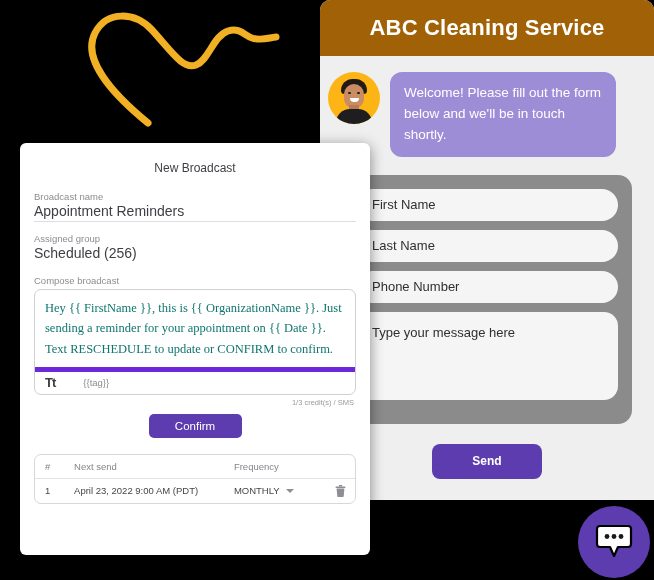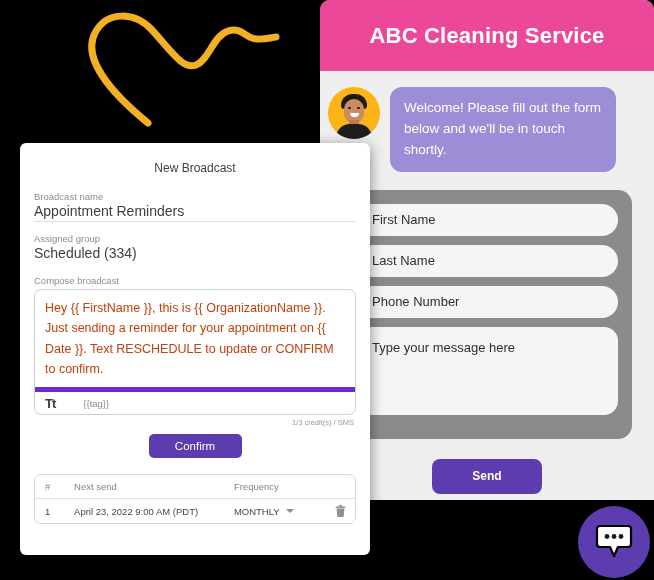--- a/index.html
+++ b/index.html
@@ -18,21 +18,21 @@
   }
 
   
   #chat-panel {
     position:absolute; left:320px; top:0; width:334px; height:500px;
     background:#EFEFF0;
     border-radius:10px 10px 0 0;
     overflow:hidden;
   }
   #chat-header {
-    height:71px; background:#ec4899;
+    height:56px; background:#a16207;
     display:flex; align-items:center; justify-content:center;
   }
   #chat-header .title {
     color:#FFFFFF; font-size:22px; font-weight:bold; letter-spacing:.2px;
   }
 
   #welcome-row {
     display:flex; align-items:flex-start; gap:10px;
     padding:16px 16px 0 8px;
   }
@@ -136,21 +136,21 @@
   #broadcast-name-group { border-bottom:1px solid #DEDEE2; padding-bottom:2px; margin-bottom:11px; }
   #assigned-group-group { margin-bottom:14px; }
 
   #compose-label { font-size:9.5px; color:#8C8C92; margin-bottom:3px; }
   #compose-box {
     border:1px solid #CFCFD4; border-radius:7px;
     overflow:hidden;
   }
   #compose-text {
     padding:8px 10px 8px 10px;
-    font-size:12.5px; color:#c2410c; line-height:1.62;
+    font-size:12.5px; color:#0f766e; line-height:1.62;font-family:Liberation Serif, serif;
   }
   #compose-toolbar {
     border-top:5px solid #6d28d9;
     height:27px; display:flex; align-items:center;
     padding:0 10px; gap:28px;
   }
   #compose-toolbar .tt { font-size:13px; font-weight:bold; color:#3E3E44; letter-spacing:-1px; }
   #compose-toolbar .tag { font-size:9.5px; color:#8C8C92; }
 
   #credit-text {
@@ -239,21 +239,21 @@
 
   <div id="broadcast-title">New Broadcast</div>
 
   <div id="broadcast-name-group">
     <div class="field-label">Broadcast name</div>
     <div class="field-value">Appointment Reminders</div>
   </div>
 
   <div id="assigned-group-group">
     <div class="field-label">Assigned group</div>
-    <div class="field-value">Scheduled (334)</div>
+    <div class="field-value">Scheduled (256)</div>
   </div>
 
   <div id="compose-label">Compose broadcast</div>
   <div id="compose-box">
     <div id="compose-text">Hey {{ FirstName }}, this is {{ OrganizationName }}. Just sending a reminder for your appointment on {{ Date }}. Text RESCHEDULE to update or CONFIRM to confirm.</div>
     <div id="compose-toolbar">
       <span class="tt">Tt</span>
       <span class="tag">{{tag}}</span>
     </div>
   </div>

